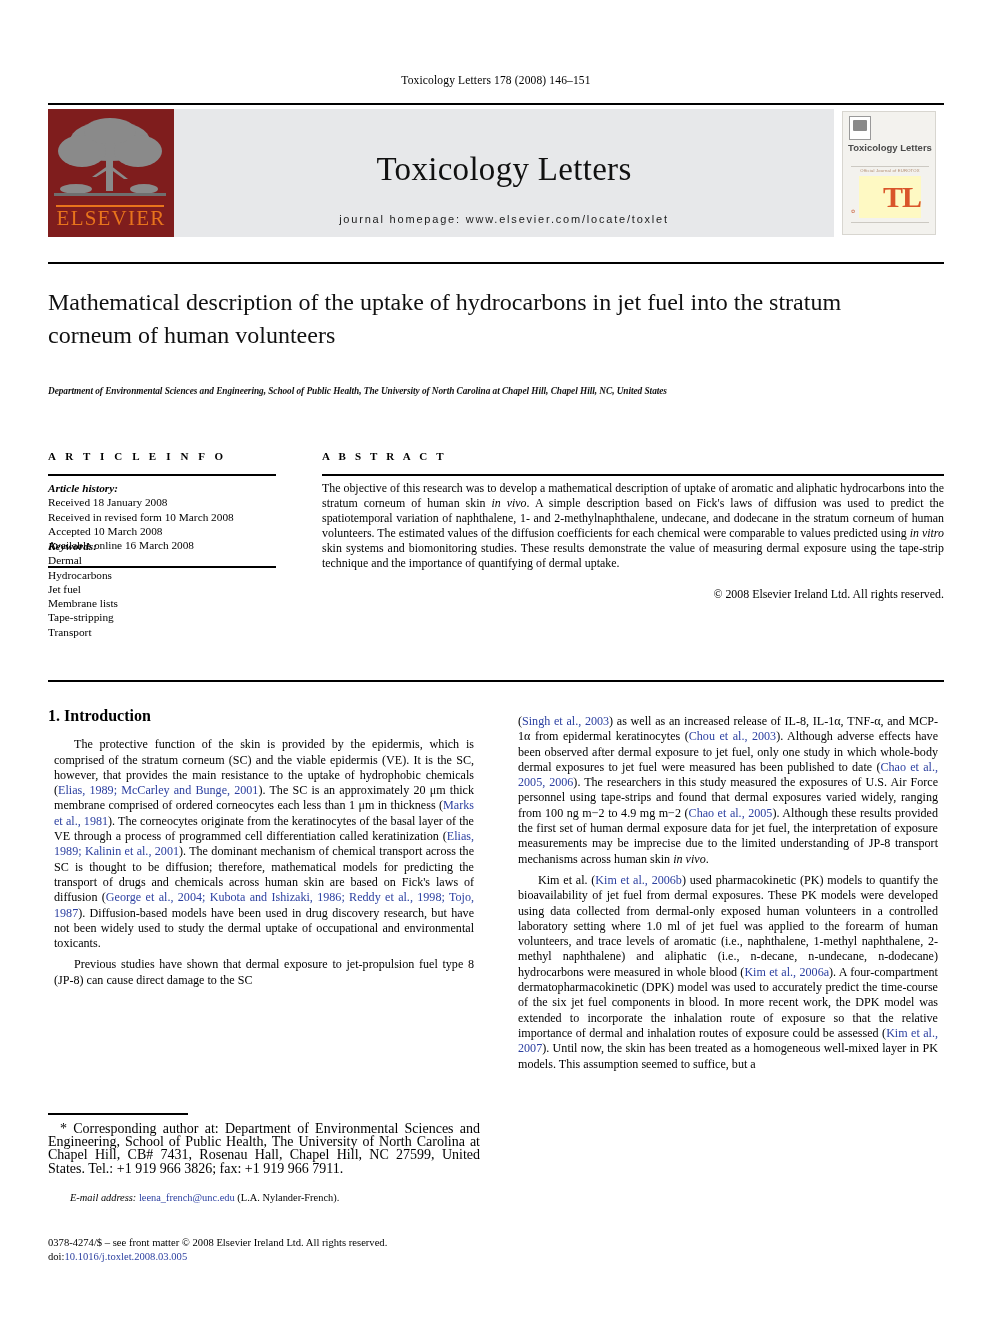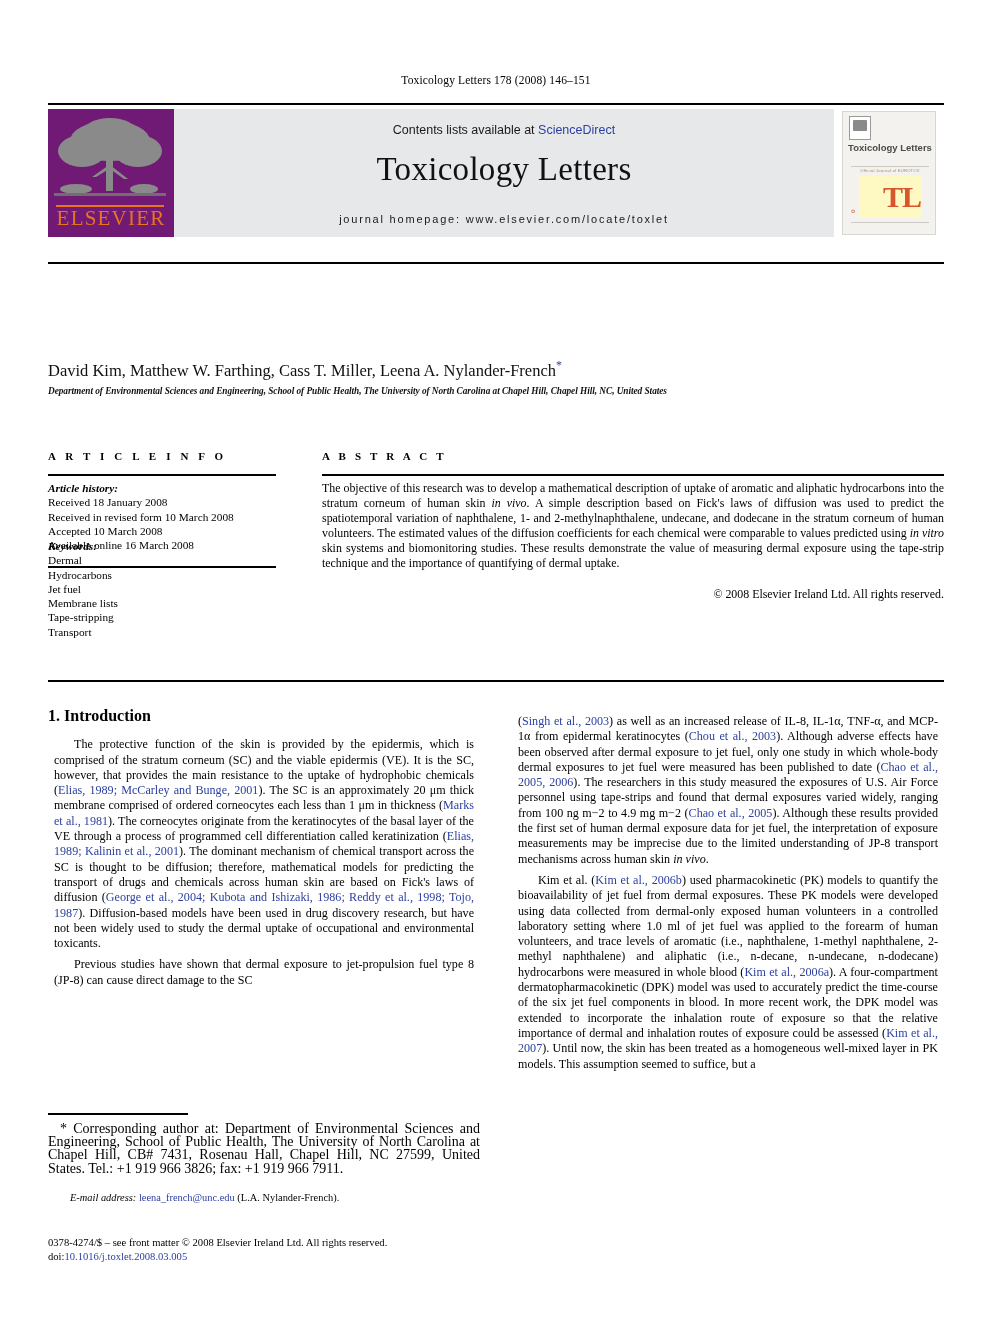--- a/index.html
+++ b/index.html
@@ -46,21 +46,21 @@
     left: 0; top: 4px;
     width: 896px;
     height: 128px;
     display: flex;
     flex-direction: row;
   }
   .elsevier-block {
     width: 126px;
     height: 128px;
     position: relative;
-    background: #701a75;
+    background: #7f1d1d;
     flex: none;
   }
   .elsevier-tree {
     position: absolute;
     left: 6px; top: 6px;
     width: 112px; height: 88px;
   }
   .elsevier-word {
     position: absolute;
     left: 0; bottom: 6px;
@@ -411,21 +411,20 @@
             <ellipse cx="22" cy="74" rx="16" ry="5"></ellipse>
             <ellipse cx="90" cy="74" rx="14" ry="5"></ellipse>
           </g>
           <rect x="0" y="78" width="112" height="3" fill="#6f6f6f"></rect>
         </svg>
         <div class="elsevier-rule"></div>
         <div class="elsevier-word">ELSEVIER</div>
       </div>
 
       <div class="journal-band">
-        <div class="contents-line"><span>Contents lists available at </span><span class="sd">ScienceDirect</span></div>
         <div class="journal-title">Toxicology Letters</div>
         <div class="homepage-line">journal homepage: www.elsevier.com/locate/toxlet</div>
       </div>
 
       <div class="cover-block">
         <div class="cover-card">
           <div class="cover-els"></div>
           <div class="cover-jname">Toxicology Letters</div>
           <div class="cover-hr" style="top:54px;"></div>
           <div class="cover-sub">Official Journal of EUROTOX</div>
@@ -435,22 +434,22 @@
           <div class="cover-mark">✿</div>
           <div class="cover-hr" style="top:110px;"></div>
         </div>
       </div>
 
     </div>
   </div>
 
   <div class="title-sep"></div>
 
-
-  <div class="authors"><span>David Kim, Matthew W. Farthing, Cass T. Miller, Leena A. Nylander-French</span><span class="star">*</span></div>
+  <div class="paper-title">Mathematical description of the uptake of hydrocarbons in jet fuel into the stratum corneum of human volunteers</div>
+
 
   <div class="affiliation">Department of Environmental Sciences and Engineering, School of Public Health, The University of North Carolina at Chapel Hill, Chapel Hill, NC, United States</div>
 
   <div class="info-head">A R T I C L E   I N F O</div>
   <div class="info-rule"></div>
   <div class="history">
     <div class="lbl">Article history:</div>
     <div>
         <div>Received 18 January 2008</div>
         <div>Received in revised form 10 March 2008</div>

